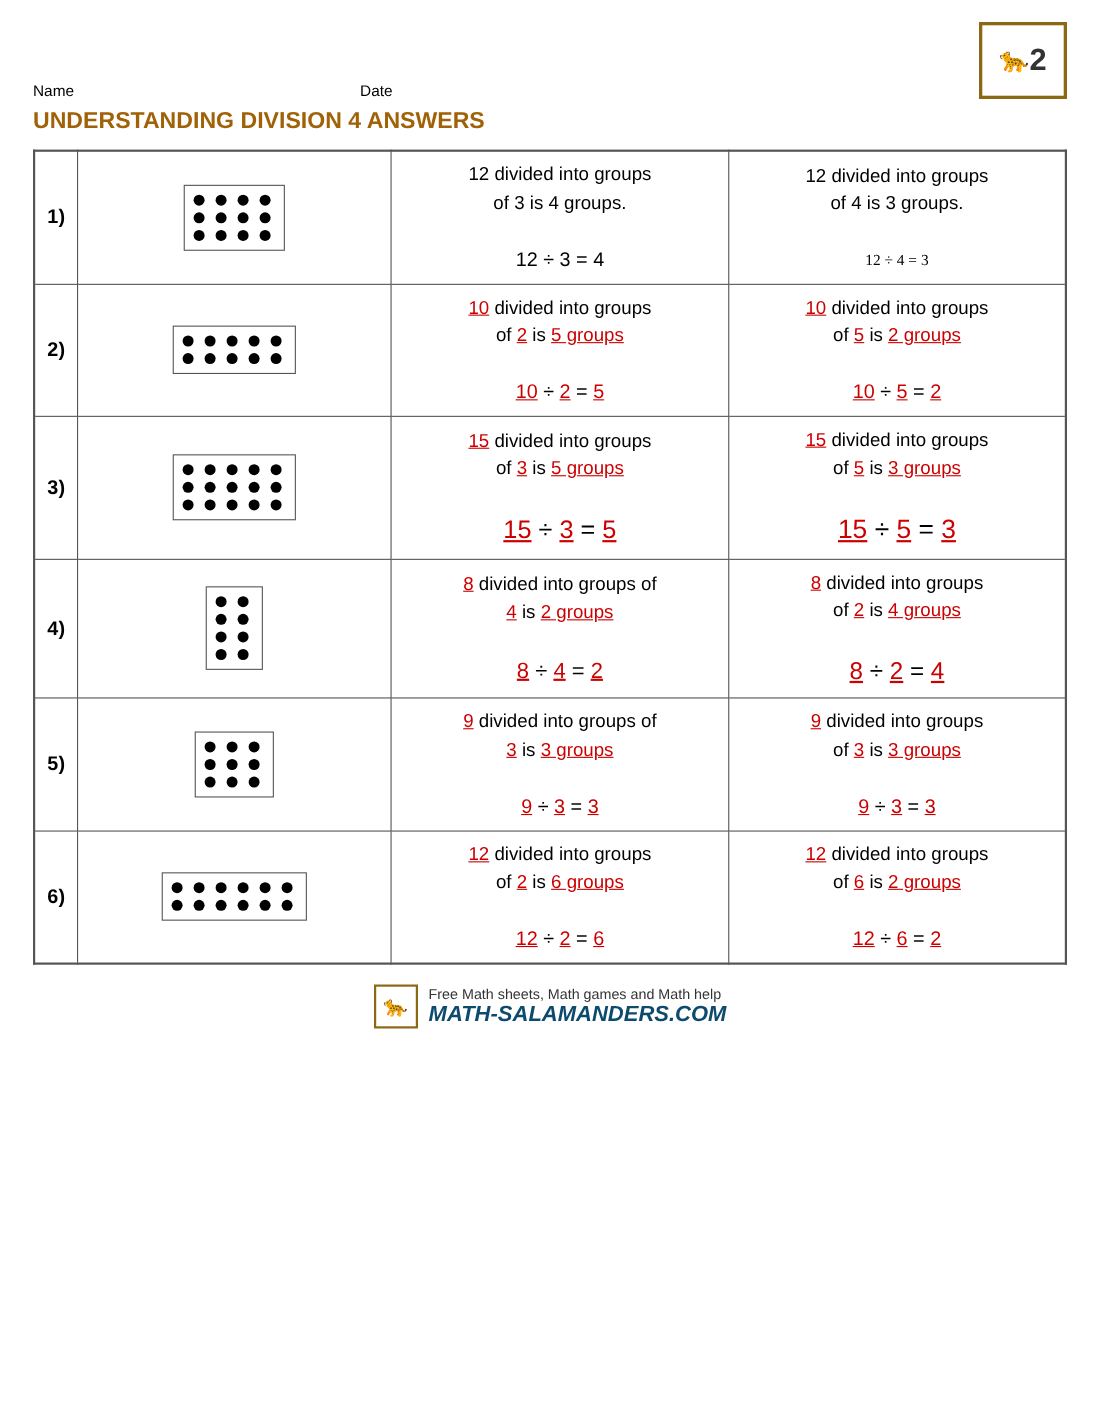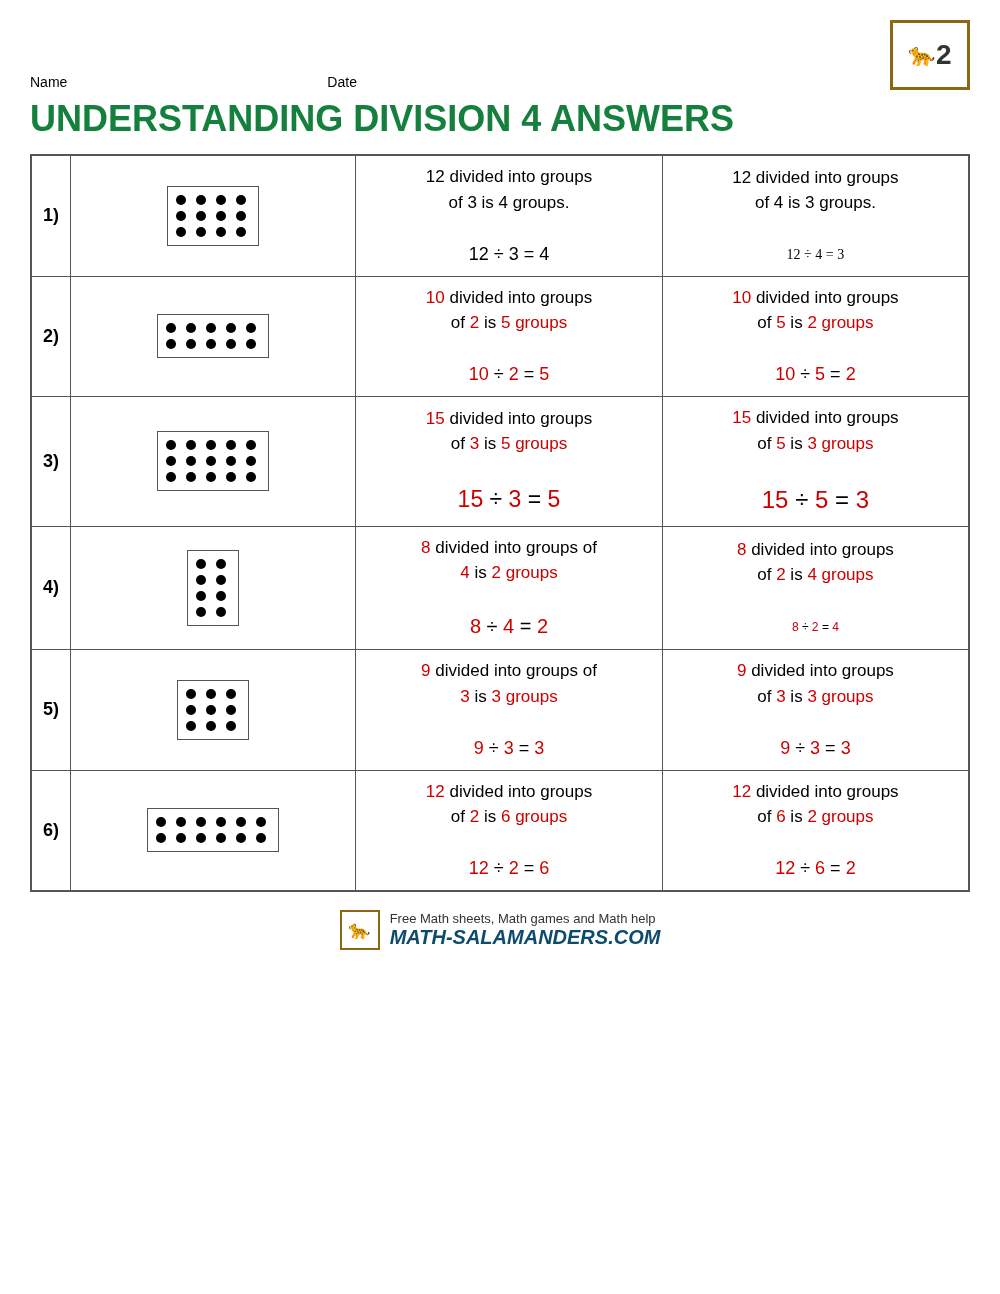--- a/index.html
+++ b/index.html
@@ -29,23 +29,23 @@
       background: #fff;
       display: flex;
       align-items: center;
       justify-content: center;
       font-size: 36px;
       font-weight: bold;
       color: #333;
       position: relative;
     }
     .page-title {
-      font-size: 36px;
-      font-weight: bold;
-      color: #15803d;
+      font-size: 21px;
+      font-weight: bold;
+      color: #a16207;
       margin-bottom: 14px;
     }
     .main-table {
       width: 100%;
       border-collapse: collapse;
       border: 2px solid #555;
     }
     .main-table td, .main-table th {
       border: 1.5px solid #555;
       vertical-align: middle;
@@ -75,21 +75,21 @@
       border: 1.5px solid #555;
       padding: 8px;
     }
     .dot {
       width: 10px;
       height: 10px;
       border-radius: 50%;
       background: #000;
     }
     .red { color: #cc0000; }
-    .underline { }
+    .underline { text-decoration: underline; }
     .footer {
       display: flex;
       justify-content: center;
       align-items: center;
       margin-top: 18px;
       gap: 10px;
     }
     .footer-logo {
       width: 40px;
       height: 40px;
@@ -193,21 +193,21 @@
             <div class="dot"></div>
             <div class="dot"></div>
             <div class="dot"></div>
             <div class="dot"></div>
             <div class="dot"></div>
             <div class="dot"></div>
             <div class="dot"></div>
             <div class="dot"></div>
           </div></td>
         <td class="text-cell"><span class="red underline">8</span> divided into groups of<br><span class="red underline">4</span> is <span class="red underline">2 groups</span><br><br><span style="font-size:20px;"><span class="red underline">8</span> ÷ <span class="red underline">4</span> = <span class="red underline">2</span></span></td>
-        <td class="text-cell"><span class="red underline">8</span> divided into groups<br>of <span class="red underline">2</span> is <span class="red underline">4 groups</span><br><br><span style="font-size:12px;"><span class="red underline">8</span> ÷ <span class="red underline">2</span> = <span class="red underline">4</span></span></td>
+        <td class="text-cell"><span class="red underline">8</span> divided into groups<br>of <span class="red underline">2</span> is <span class="red underline">4 groups</span><br><br><span style="font-size:22px;"><span class="red underline">8</span> ÷ <span class="red underline">2</span> = <span class="red underline">4</span></span></td>
       </tr>
       <tr>
         <td class="row-num">5)</td>
         <td class="dot-cell"><div class="dot-grid" style="grid-template-columns: repeat(3, 14px);">
             <div class="dot"></div>
             <div class="dot"></div>
             <div class="dot"></div>
             <div class="dot"></div>
             <div class="dot"></div>
             <div class="dot"></div>

